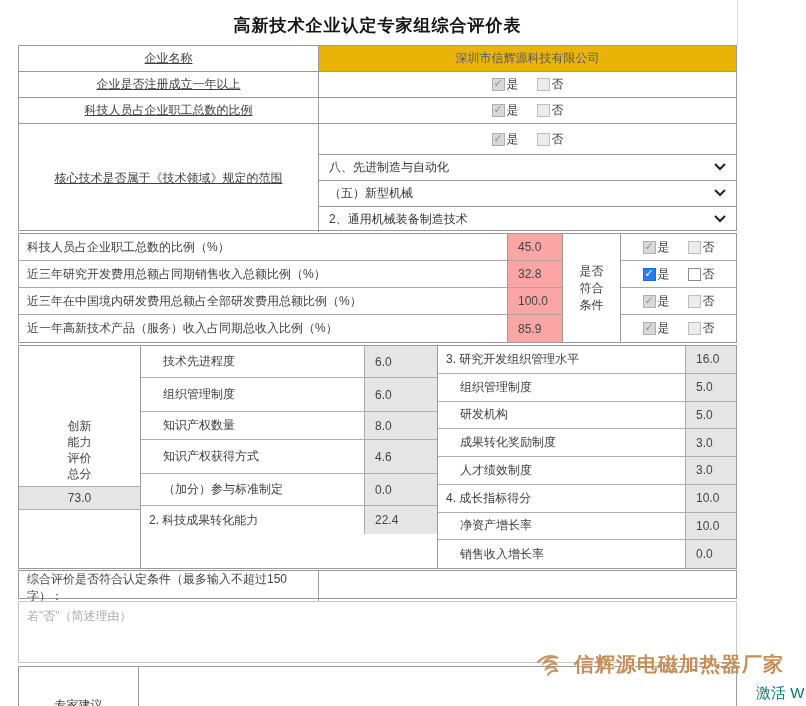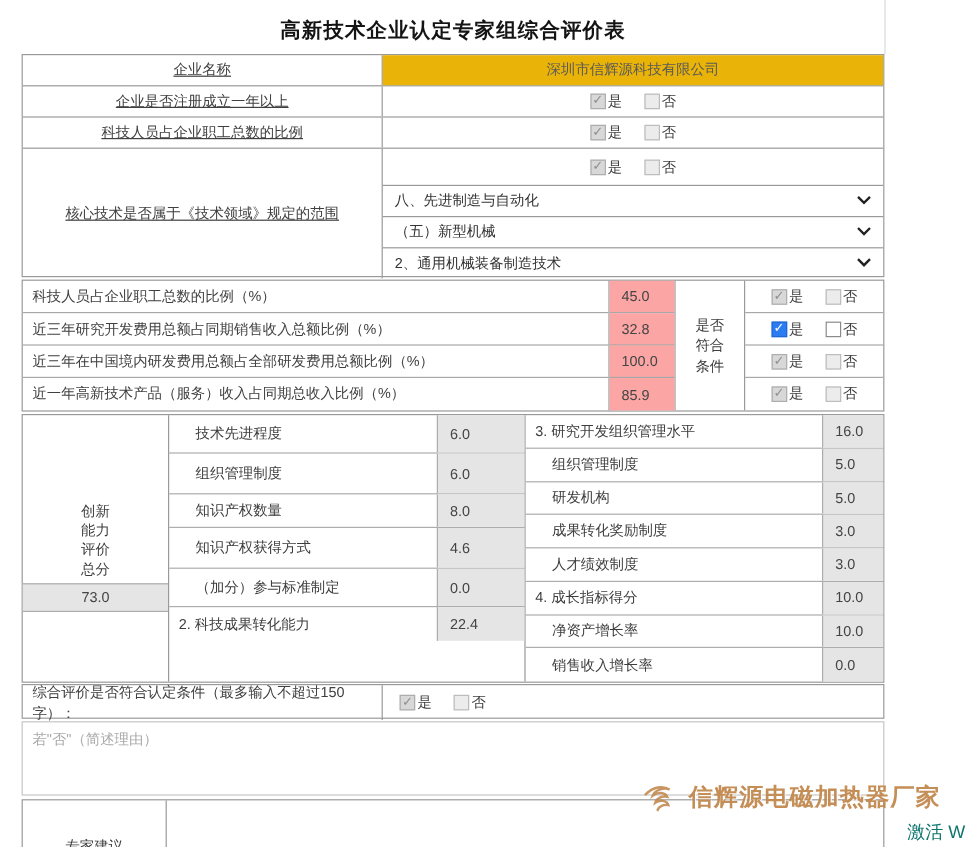--- a/index.html
+++ b/index.html
@@ -63,21 +63,21 @@
   .in-row:last-child { border-bottom:none; }
   .in-lab { flex:1; display:flex; align-items:center; padding-left:8px; color:#3d3d3d; }
   .in-lab.ind { padding-left:22px; }
   .in-val { border-left:1px solid #adadad; background:#e5e5e5; display:flex; align-items:center; padding-left:10px; color:#444; }
   .in-colM .in-val { width:73px; }
   .in-colR .in-val { width:51px; }
   .mh0{height:36px}.mh1{height:32px}.mh2{height:34px}.mh3{height:28px}.mh4{height:34px}.mh5{height:32px}.mh6{height:28px}
   .rh { height:28px; }
 
   
-  .overall { display:flex; height:29px; }
+  .overall { display:flex; height:29px;flex-direction:column; }
   .ov-l { width:300px; border-right:1px solid #9a9a9a; display:flex; align-items:center; padding-left:8px; }
   .ov-r { flex:1; display:flex; align-items:center; padding-left:14px; }
 
   
   .reason { border:1px solid #c6c6c6; }
   .reason textarea { width:100%; height:100%; border:none; resize:none; outline:none; padding:6px 8px;
                      font-family:inherit; font-size:12px; color:#404040; background:transparent; }
   .reason textarea::placeholder { color:#a9a9a9; }
 
   

